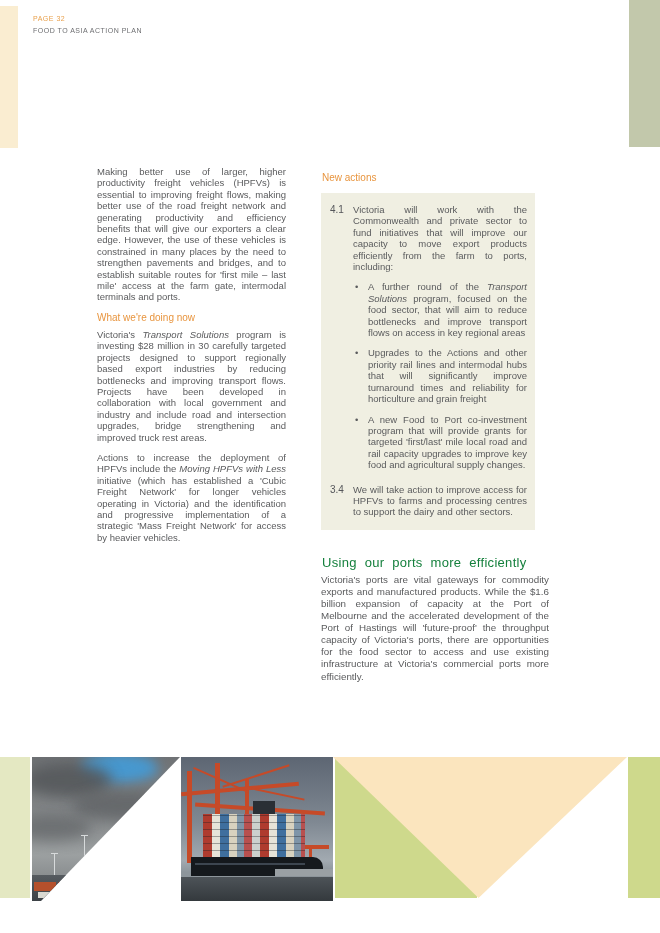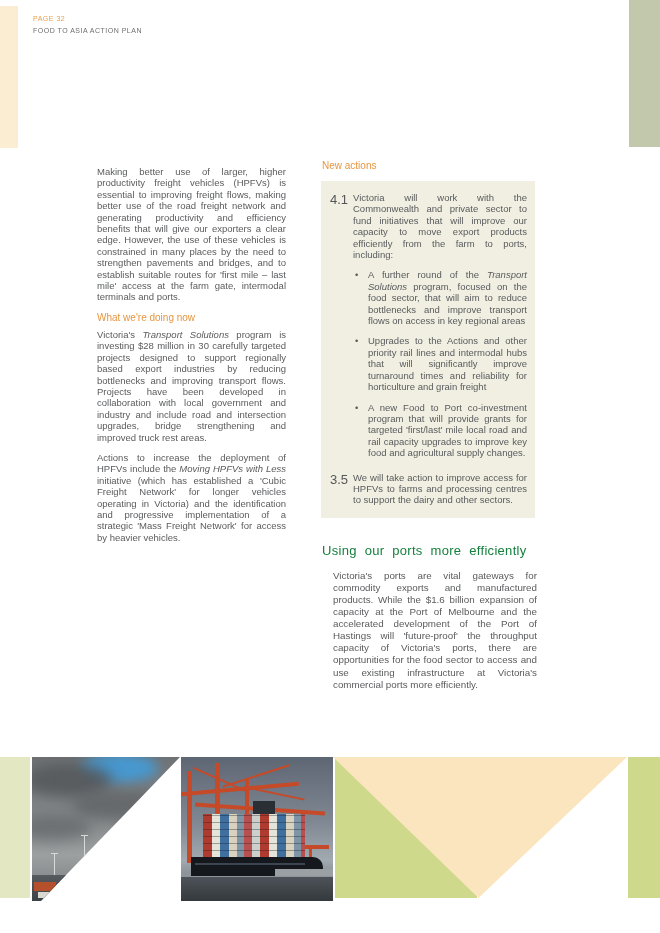--- a/index.html
+++ b/index.html
@@ -12,38 +12,38 @@
   .strip-cream{position:absolute;left:0;top:6px;width:18px;height:142px;background:#FAEDD1;}
   .block-sage{position:absolute;left:629px;top:0;width:31px;height:147px;background:#C2C8AB;}
 
   
   .header{position:absolute;left:33px;top:13px;line-height:12px;}
   .page-num{font-size:7px;letter-spacing:.5px;color:#E8A04C;}
   .doc-title{font-size:7px;letter-spacing:.5px;color:#6D6E71;}
 
   
   .col-left{position:absolute;left:97px;top:166px;width:205px;}
-  .col-right{position:absolute;left:321px;top:160px;width:228px;}
+  .col-right{position:absolute;left:321px;top:172px;width:228px;}
   p.body{font-size:9.5px;line-height:11.4px;text-align:justify;margin:0 16px 9px 0;}
   h3.orange{color:#E8953F;font-size:10px;font-weight:normal;margin:8px 0 6px 0;}
   .col-right h3.orange{margin:0 0 10px 1px;}
 
   
   .actions-box{background:#F0EFE2;width:214px;box-sizing:border-box;padding:11px 8px 12px 9px;}
   .action{display:flex;margin-bottom:13px;}
   .action:last-child{margin-bottom:0;}
-  .action-num{width:23px;flex-shrink:0;font-size:13px;color:#55565A;}
+  .action-num{width:23px;flex-shrink:0;font-size:10px;color:#55565A;}
   .action-body{flex:1;font-size:9.5px;line-height:11.4px;text-align:justify;}
   .bullet{display:flex;margin-top:9px;}
   .bullet-dot{width:13px;flex-shrink:0;padding-left:2px;font-size:9.5px;line-height:11.4px;}
   .bullet-text{flex:1;font-size:9.5px;line-height:11.4px;text-align:justify;}
 
   
   h2.ports{font-size:13px;font-weight:normal;color:#15803d;letter-spacing:.3px;word-spacing:4px;margin:25px 0 4px 1px;}
-  p.ports-body{font-size:9.8px;line-height:12.1px;text-align:justify;margin:12px;}
+  p.ports-body{font-size:9.8px;line-height:12.1px;text-align:justify;margin:0;}
 
   
   .band{position:absolute;left:0;top:757px;width:660px;height:144px;}
   .band-strip-left{position:absolute;left:0;top:0;width:30px;height:141px;background:#E4E8C2;}
   .band-strip-right{position:absolute;left:628px;top:0;width:32px;height:141px;background:#CED98C;}
   .green-rect{position:absolute;left:335px;top:0;width:142px;height:141px;background:#CED98C;}
   .peach-tri{position:absolute;left:333px;top:0;width:294px;height:141px;background:#FBE5BE;
     -webkit-clip-path:polygon(0 0,100% 0,49.5% 100%);clip-path:polygon(0 0,100% 0,49.5% 100%);}
 
   
@@ -109,21 +109,21 @@
             <div class="bullet-dot">•</div>
             <div class="bullet-text"><span>Upgrades to the Actions and other priority rail lines and intermodal hubs that will significantly improve turnaround times and reliability for horticulture and grain freight</span></div>
           </div>
           <div class="bullet">
             <div class="bullet-dot">•</div>
             <div class="bullet-text"><span>A new Food to Port co-investment program that will provide grants for targeted 'first/last' mile local road and rail capacity upgrades to improve key food and agricultural supply changes.</span></div>
           </div>
         </div>
       </div>
       <div class="action">
-        <div class="action-num">3.5</div>
+        <div class="action-num">3.4</div>
         <div class="action-body">
           <div><span>We will take action to improve access for HPFVs to farms and processing centres to support the dairy and other sectors.</span></div>
         </div>
       </div>
     </div>
 
     <h2 class="ports">Using our ports more efficiently</h2>
     <p class="ports-body">Victoria's ports are vital gateways for commodity exports and manufactured products. While the $1.6 billion expansion of capacity at the Port of Melbourne and the accelerated development of the Port of Hastings will 'future-proof' the throughput capacity of Victoria's ports, there are opportunities for the food sector to access and use existing infrastructure at Victoria's commercial ports more efficiently.</p>
   </div>
 

